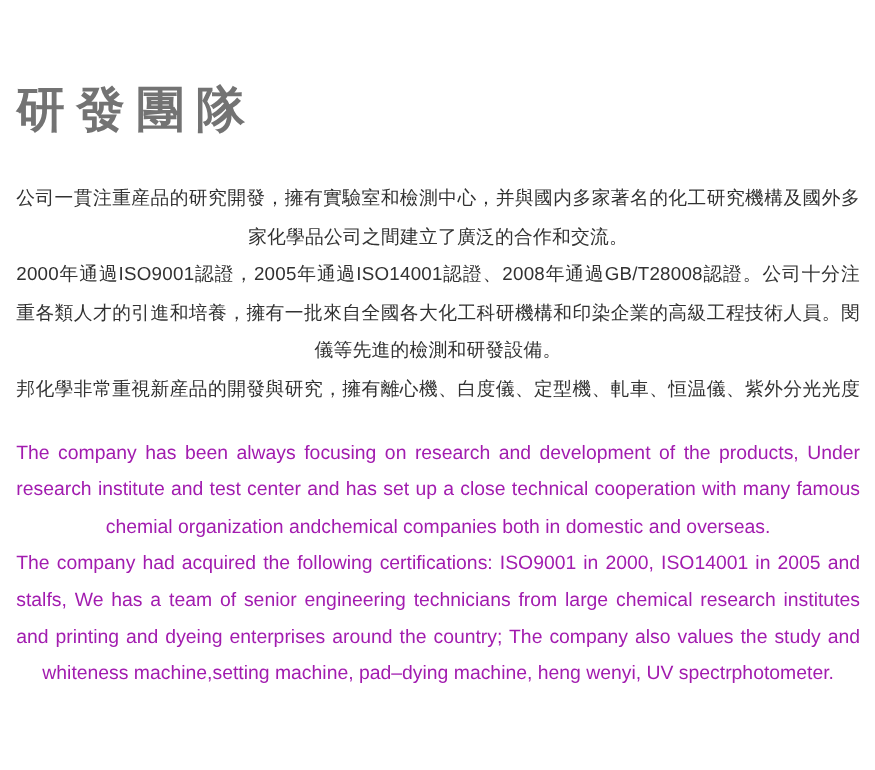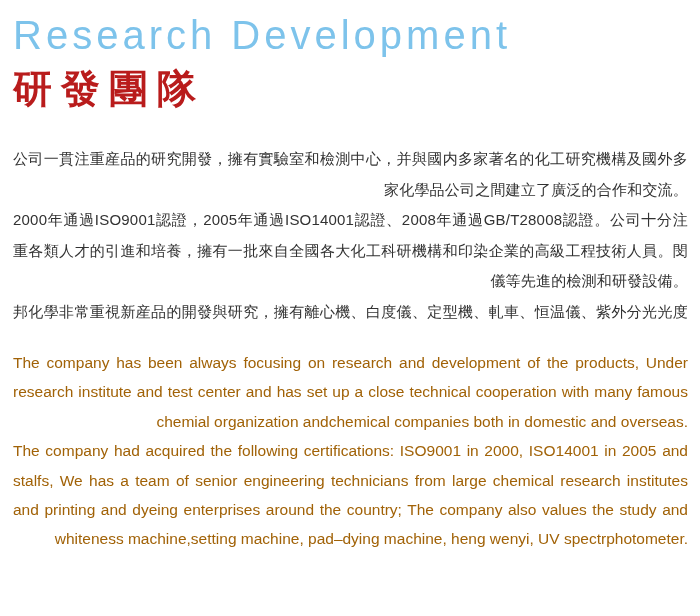--- a/index.html
+++ b/index.html
@@ -54,48 +54,47 @@
   .en-block {
     position: absolute;
     left: 13px;
     width: 675px;
     top: 348px;
     font-size: 15.5px;
     line-height: 29.4px;
     color: #3d3d3d;
   }
   .tline {
-    text-align: right;
+    text-align: center;
     white-space: normal;
   }
   .tline.fill {
     text-align: justify;
     text-align-last: justify;
     -moz-text-align-last: justify;
   }
 </style>
 </head>
 <body style="background: rgb(255, 255, 255);">
 
 <div class="page">
 
-  <h1 class="title-en" style="margin: 0px; font-weight: 400; color: rgb(125, 195, 235);">Research Development</h1>
 
-  <h2 class="title-zh" style="margin: 0px; color: #b91c1c;">研發團隊</h2>
+  <h2 class="title-zh" style="margin: 0px; color: #737373;">研發團隊</h2>
 
   <div class="cn-block" style="color: rgb(50, 50, 50);">
       <div class="tline fill">公司一貫注重産品的研究開發，擁有實驗室和檢測中心，并與國内多家著名的化工研究機構及國外多</div>
       <div class="tline">家化學品公司之間建立了廣泛的合作和交流。</div>
       <div class="tline fill">2000年通過ISO9001認證，2005年通過ISO14001認證、2008年通過GB/T28008認證。公司十分注</div>
       <div class="tline fill">重各類人才的引進和培養，擁有一批來自全國各大化工科研機構和印染企業的高級工程技術人員。閔</div>
       <div class="tline">儀等先進的檢測和研發設備。</div>
       <div class="tline fill">邦化學非常重視新産品的開發與研究，擁有離心機、白度儀、定型機、軋車、恒温儀、紫外分光光度</div>
     </div>
 
-  <div class="en-block" style="color: #a16207;">
+  <div class="en-block" style="color: #a21caf;">
       <div class="tline fill">The company has been always focusing on research and development of the products, Under</div>
       <div class="tline fill">research institute and test center and has set up a close technical cooperation with many famous</div>
       <div class="tline">chemial organization andchemical companies both in domestic and overseas.</div>
       <div class="tline fill">The company had acquired the following certifications: ISO9001 in 2000, ISO14001 in 2005 and</div>
       <div class="tline fill">stalfs, We has a team of senior engineering technicians from large chemical research institutes</div>
       <div class="tline fill">and printing and dyeing enterprises around the country; The company also values the study and</div>
       <div class="tline">whiteness machine,setting machine, pad–dying machine, heng wenyi, UV spectrphotometer.</div>
     </div>
 
 </div>

